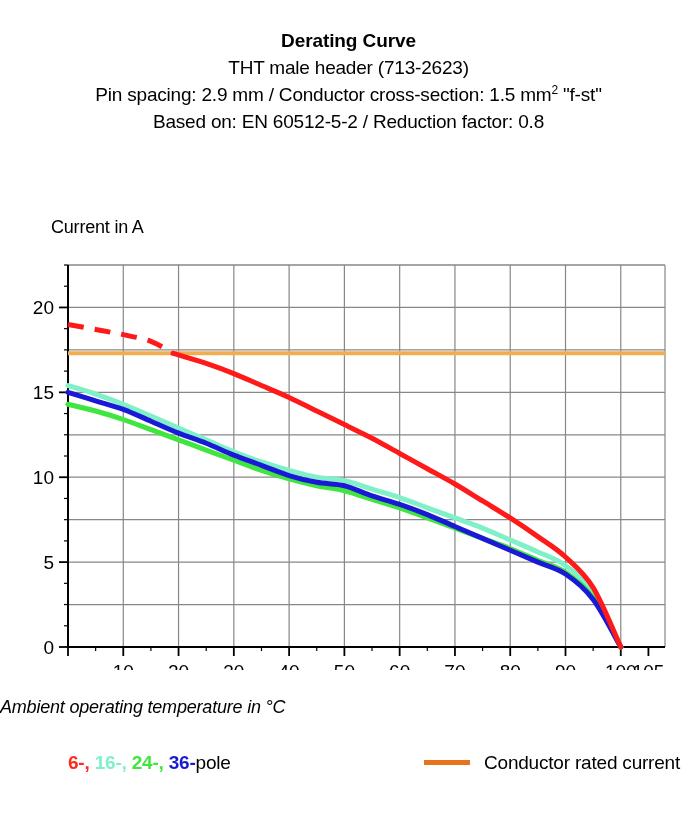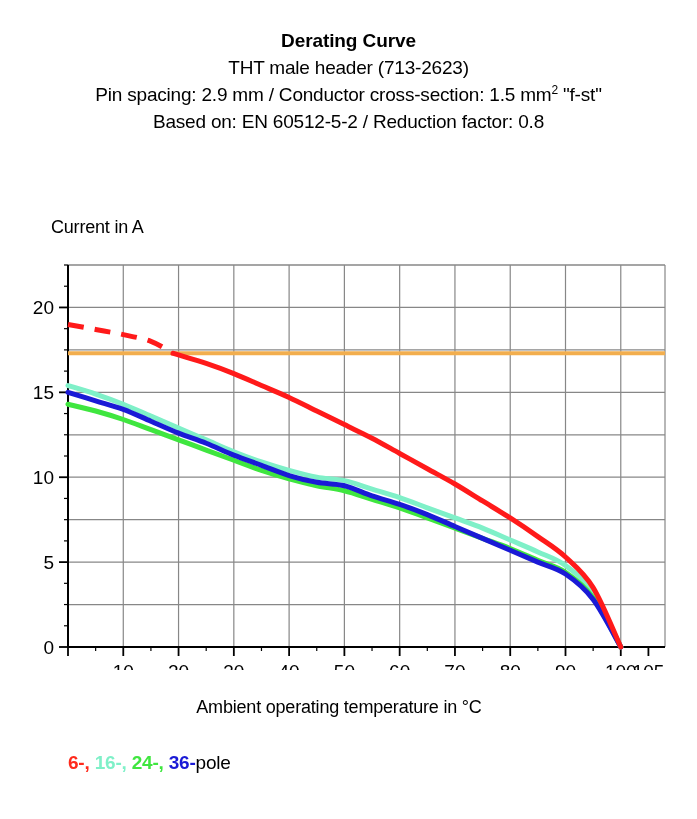--- a/index.html
+++ b/index.html
@@ -49,23 +49,24 @@
     top: 217px;
     font-size: 18px;
     letter-spacing: -0.2px;
     margin-left: 19px;
   }
   .x-axis-caption {
     position: absolute;
     left: 0;
     top: 697px;
     width: 678px;
-    text-align: center;
+    text-align: left;
     font-size: 18px;
     letter-spacing: -0.2px;
+    font-style: italic;
   }
 
   
   .chart-wrap {
     position: absolute;
     left: 0;
     top: 250px;
     width: 697px;
     height: 420px;
   }
@@ -207,13 +208,16 @@
       <path d="M 68.00 135.54 C 72.61 136.96, 86.43 140.92, 95.64 144.03 C 104.85 147.14, 114.06 150.54, 123.28 154.22 C 132.49 157.90, 141.70 162.14, 150.92 166.10 C 160.13 170.06, 169.34 174.03, 178.56 177.99 C 187.77 181.95, 196.98 185.91, 206.19 189.87 C 215.41 193.83, 224.62 198.08, 233.83 201.76 C 243.05 205.43, 252.26 208.83, 261.47 211.94 C 270.69 215.05, 279.90 217.88, 289.11 220.43 C 298.32 222.98, 307.54 225.52, 316.75 227.22 C 325.96 228.92, 335.18 228.64, 344.39 230.62 C 353.60 232.60, 362.81 236.28, 372.03 239.11 C 381.24 241.94, 390.45 244.48, 399.67 247.60 C 408.88 250.71, 418.09 254.39, 427.31 257.78 C 436.52 261.18, 445.73 264.57, 454.94 267.97 C 464.16 271.36, 473.37 274.48, 482.58 278.16 C 491.80 281.83, 501.01 286.08, 510.22 290.04 C 519.44 294.00, 528.65 297.68, 537.86 301.92 C 547.07 306.17, 556.29 308.72, 565.50 315.51 C 574.71 322.30, 583.93 329.09, 593.14 342.67 C 602.35 356.25, 616.17 387.95, 620.78 397.00" fill="none" stroke="#7FF0C8" stroke-width="5" stroke-linecap="round" stroke-linejoin="round"></path>
       <path d="M 68.00 154.22 C 72.61 155.35, 86.43 158.46, 95.64 161.01 C 104.85 163.56, 114.06 166.39, 123.28 169.50 C 132.49 172.61, 141.70 176.29, 150.92 179.68 C 160.13 183.08, 169.34 186.48, 178.56 189.87 C 187.77 193.27, 196.98 196.66, 206.19 200.06 C 215.41 203.45, 224.62 206.85, 233.83 210.24 C 243.05 213.64, 252.26 217.32, 261.47 220.43 C 270.69 223.54, 279.90 226.37, 289.11 228.92 C 298.32 231.47, 307.54 233.73, 316.75 235.71 C 325.96 237.69, 335.18 238.54, 344.39 240.80 C 353.60 243.07, 362.81 246.46, 372.03 249.29 C 381.24 252.12, 390.45 254.67, 399.67 257.78 C 408.88 260.89, 418.09 264.57, 427.31 267.97 C 436.52 271.36, 445.73 274.76, 454.94 278.16 C 464.16 281.55, 473.37 284.95, 482.58 288.34 C 491.80 291.74, 501.01 294.85, 510.22 298.53 C 519.44 302.21, 528.65 306.45, 537.86 310.41 C 547.07 314.37, 556.29 316.07, 565.50 322.30 C 574.71 328.52, 583.93 335.31, 593.14 347.76 C 602.35 360.21, 616.17 388.79, 620.78 397.00" fill="none" stroke="#3FE63F" stroke-width="5" stroke-linecap="round" stroke-linejoin="round"></path>
       <path d="M 68.00 142.33 C 72.61 143.75, 86.43 147.99, 95.64 150.82 C 104.85 153.65, 114.06 155.92, 123.28 159.31 C 132.49 162.71, 141.70 167.23, 150.92 171.20 C 160.13 175.16, 169.34 179.40, 178.56 183.08 C 187.77 186.76, 196.98 189.59, 206.19 193.27 C 215.41 196.95, 224.62 201.47, 233.83 205.15 C 243.05 208.83, 252.26 211.94, 261.47 215.34 C 270.69 218.73, 279.90 222.69, 289.11 225.52 C 298.32 228.35, 307.54 230.62, 316.75 232.32 C 325.96 234.01, 335.18 233.45, 344.39 235.71 C 353.60 237.97, 362.81 242.79, 372.03 245.90 C 381.24 249.01, 390.45 251.27, 399.67 254.39 C 408.88 257.50, 418.09 260.89, 427.31 264.57 C 436.52 268.25, 445.73 272.50, 454.94 276.46 C 464.16 280.42, 473.37 284.38, 482.58 288.34 C 491.80 292.30, 501.01 296.27, 510.22 300.23 C 519.44 304.19, 528.65 308.15, 537.86 312.11 C 547.07 316.07, 556.29 317.77, 565.50 324.00 C 574.71 330.22, 583.93 337.29, 593.14 349.46 C 602.35 361.63, 616.17 389.08, 620.78 397.00" fill="none" stroke="#1A1AD6" stroke-width="5" stroke-linecap="round" stroke-linejoin="round"></path>
       <path d="M 68.00 74.42 C 72.61 75.27, 86.43 77.82, 95.64 79.52 C 104.85 81.21, 114.06 82.63, 123.28 84.61 C 132.49 86.59, 142.63 88.29, 150.92 91.40 C 159.21 94.51, 169.34 101.30, 173.03 103.28" fill="none" stroke="#FF1A1A" stroke-width="5" stroke-linecap="butt" stroke-dasharray="16 11"></path>
       <path d="M 173.03 103.28 C 173.95 103.57, 173.03 103.28, 178.56 104.98 C 184.08 106.68, 196.98 110.36, 206.19 113.47 C 215.41 116.58, 224.62 119.98, 233.83 123.66 C 243.05 127.34, 252.26 131.58, 261.47 135.54 C 270.69 139.50, 279.90 143.18, 289.11 147.43 C 298.32 151.67, 307.54 156.48, 316.75 161.01 C 325.96 165.54, 335.18 170.06, 344.39 174.59 C 353.60 179.12, 362.81 183.36, 372.03 188.17 C 381.24 192.98, 390.45 198.36, 399.67 203.45 C 408.88 208.55, 418.09 213.64, 427.31 218.73 C 436.52 223.83, 445.73 228.64, 454.94 234.01 C 464.16 239.39, 473.37 245.33, 482.58 250.99 C 491.80 256.65, 501.01 262.03, 510.22 267.97 C 519.44 273.91, 528.65 280.14, 537.86 286.64 C 547.07 293.15, 556.29 298.53, 565.50 307.02 C 574.71 315.51, 583.93 322.58, 593.14 337.58 C 602.35 352.57, 616.17 387.10, 620.78 397.00" fill="none" stroke="#FF1A1A" stroke-width="5" stroke-linecap="round" stroke-linejoin="round"></path>
     </svg>
 </div>
 
 <div class="legend">
   <div class="legend-series" id="legend-series"><span style="color: rgb(255, 42, 28); font-weight: bold;">6-, </span><span style="color: rgb(127, 240, 200); font-weight: bold;">16-, </span><span style="color: rgb(63, 230, 63); font-weight: bold;">24-, </span><span style="color: rgb(26, 26, 214); font-weight: bold;">36-</span><span style="color: rgb(0, 0, 0); font-weight: normal;">pole</span></div>
+  <div class="legend-rated">
+    <span class="legend-swatch" id="legend-swatch" style="background: rgb(232, 115, 28);"></span><span>Conductor rated current</span>
+  </div>
 </div>
 
 </body></html>

